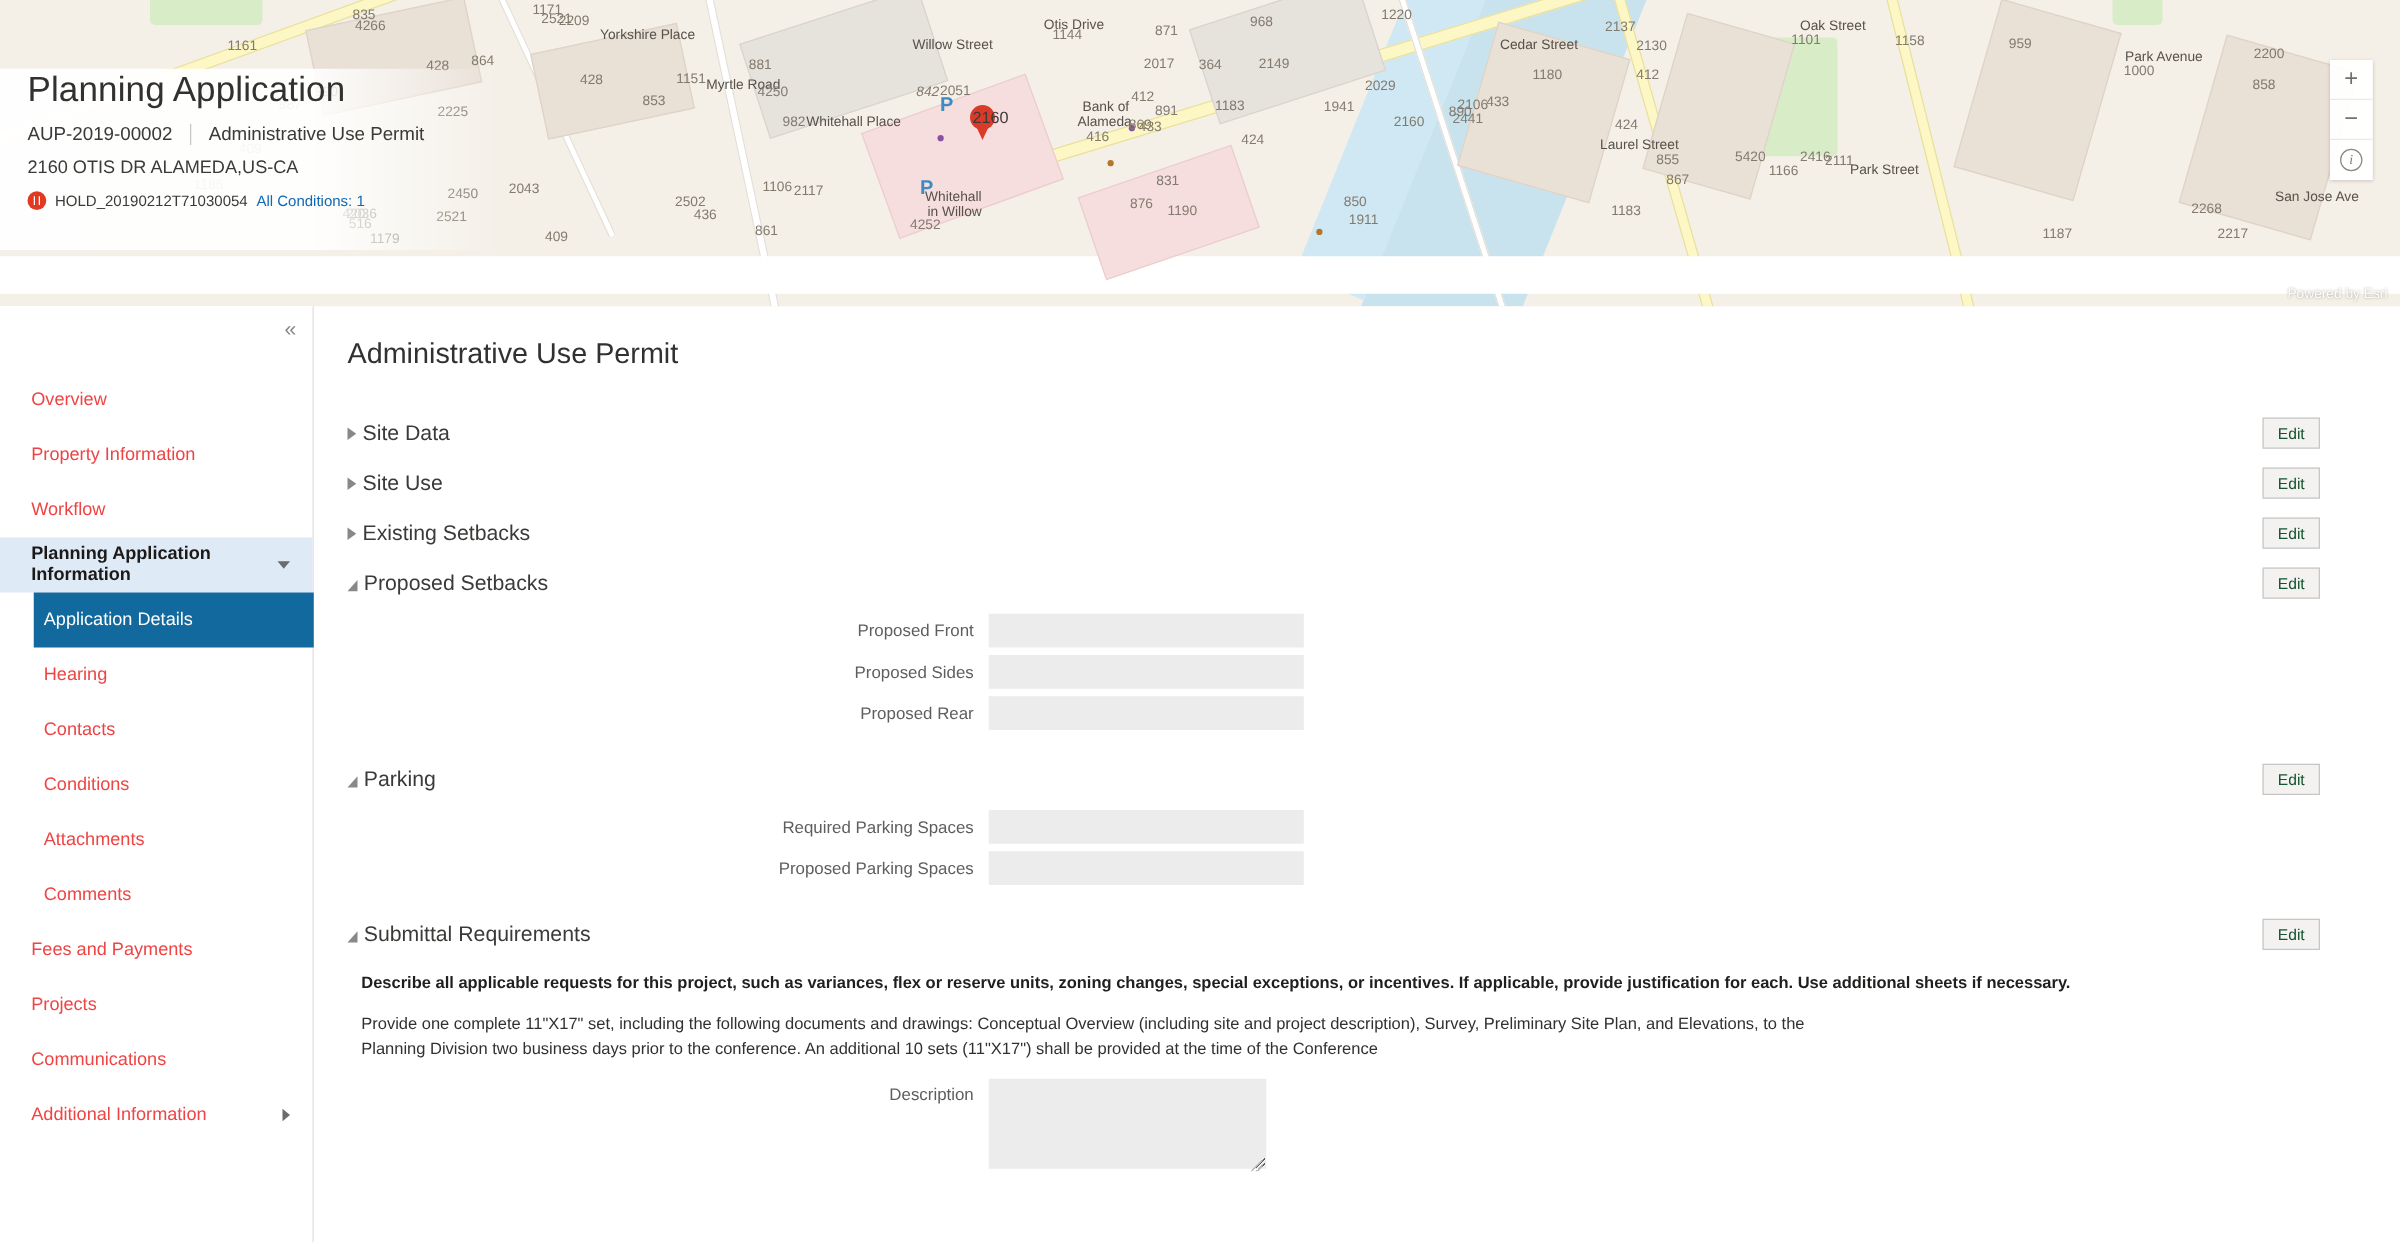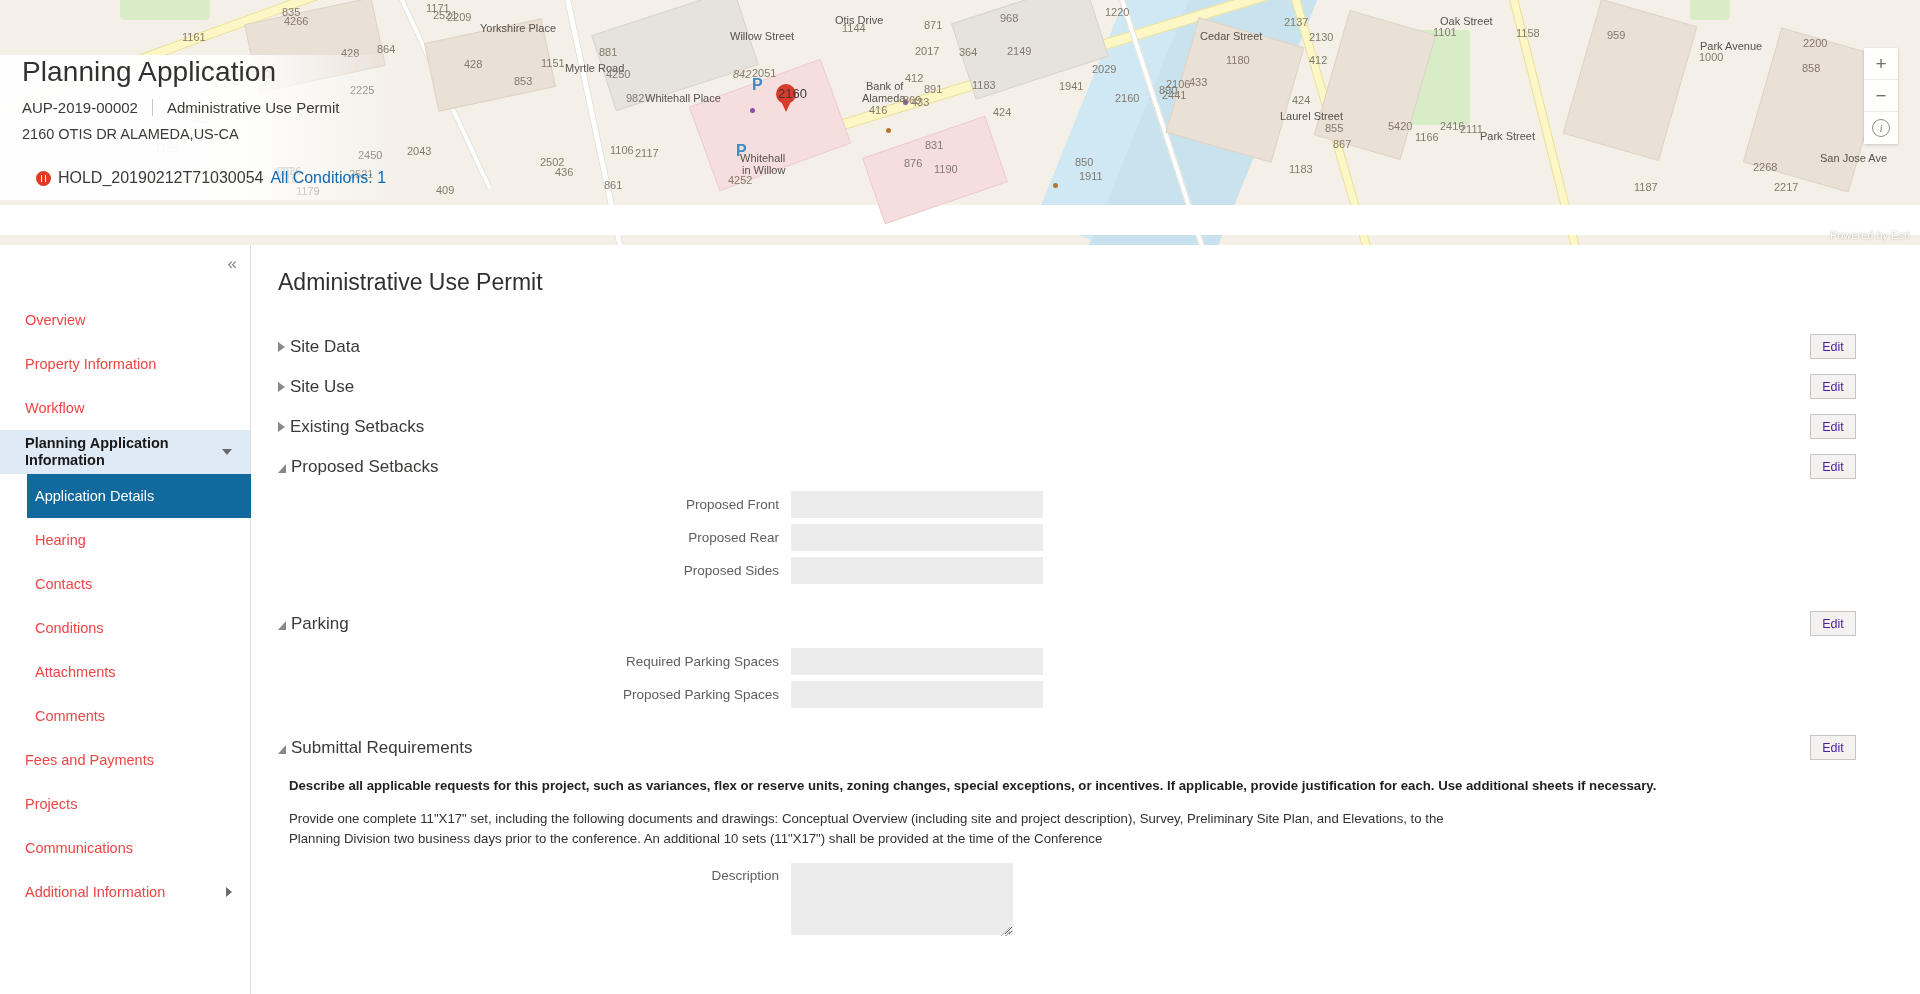--- a/index.html
+++ b/index.html
@@ -134,27 +134,26 @@
     width: 1px; height: 17px;
     background: #c8c6c4;
     margin: 0 14px;
   }
   .app-address {
     margin-top: 10px;
     font-size: 14.5px;
     color: #3b3a38;
   }
   .app-status-row {
-    margin-top: 27px;
-    display: flex;
-    align-items: center;
-    font-size: 16px;
+    margin-top: 11px;
+    display: flex;
+    align-items: center;
+    font-size: 12px;
     gap: 7px;
     white-space: nowrap;
-    justify-content: center;
   }
   .hold-icon {
     width: 15px; height: 15px;
     border-radius: 50%;
     background: #e03a22;
     display: inline-flex;
     align-items: center;
     justify-content: center;
     flex: none;
   }
@@ -332,21 +331,21 @@
   }
   .edit-btn {
     position: absolute;
     right: 64px;
     top: 7px;
     width: 46px;
     height: 25px;
     background: #f3f2f1;
     border: 1px solid #c8c6c4;
     font-size: 12.5px;
-    color: #4c1d95;
+    color: #14532d;
     font-family: "Liberation Sans", sans-serif;
     cursor: pointer;
     display: flex;
     align-items: center;
     justify-content: center;
   }
 
   .field-row {
     display: flex;
     align-items: center;
@@ -662,25 +661,25 @@
         <span class="tri-down"></span>
         <span class="sec-title">Proposed Setbacks</span>
       </div>
       <button class="edit-btn">Edit</button>
       <div class="fields-block">
         <div class="field-row">
           <div class="field-label">Proposed Front</div>
           <input class="field-input" type="text" readonly="" value="" style="">
         </div>
         <div class="field-row">
-          <div class="field-label">Proposed Rear</div>
+          <div class="field-label">Proposed Sides</div>
           <input class="field-input" type="text" readonly="" value="" style="">
         </div>
         <div class="field-row">
-          <div class="field-label">Proposed Sides</div>
+          <div class="field-label">Proposed Rear</div>
           <input class="field-input" type="text" readonly="" value="" style="">
         </div>
       </div>
     </div>
 
     <div class="section">
       <div class="section-head">
         <span class="tri-down"></span>
         <span class="sec-title">Parking</span>
       </div>

